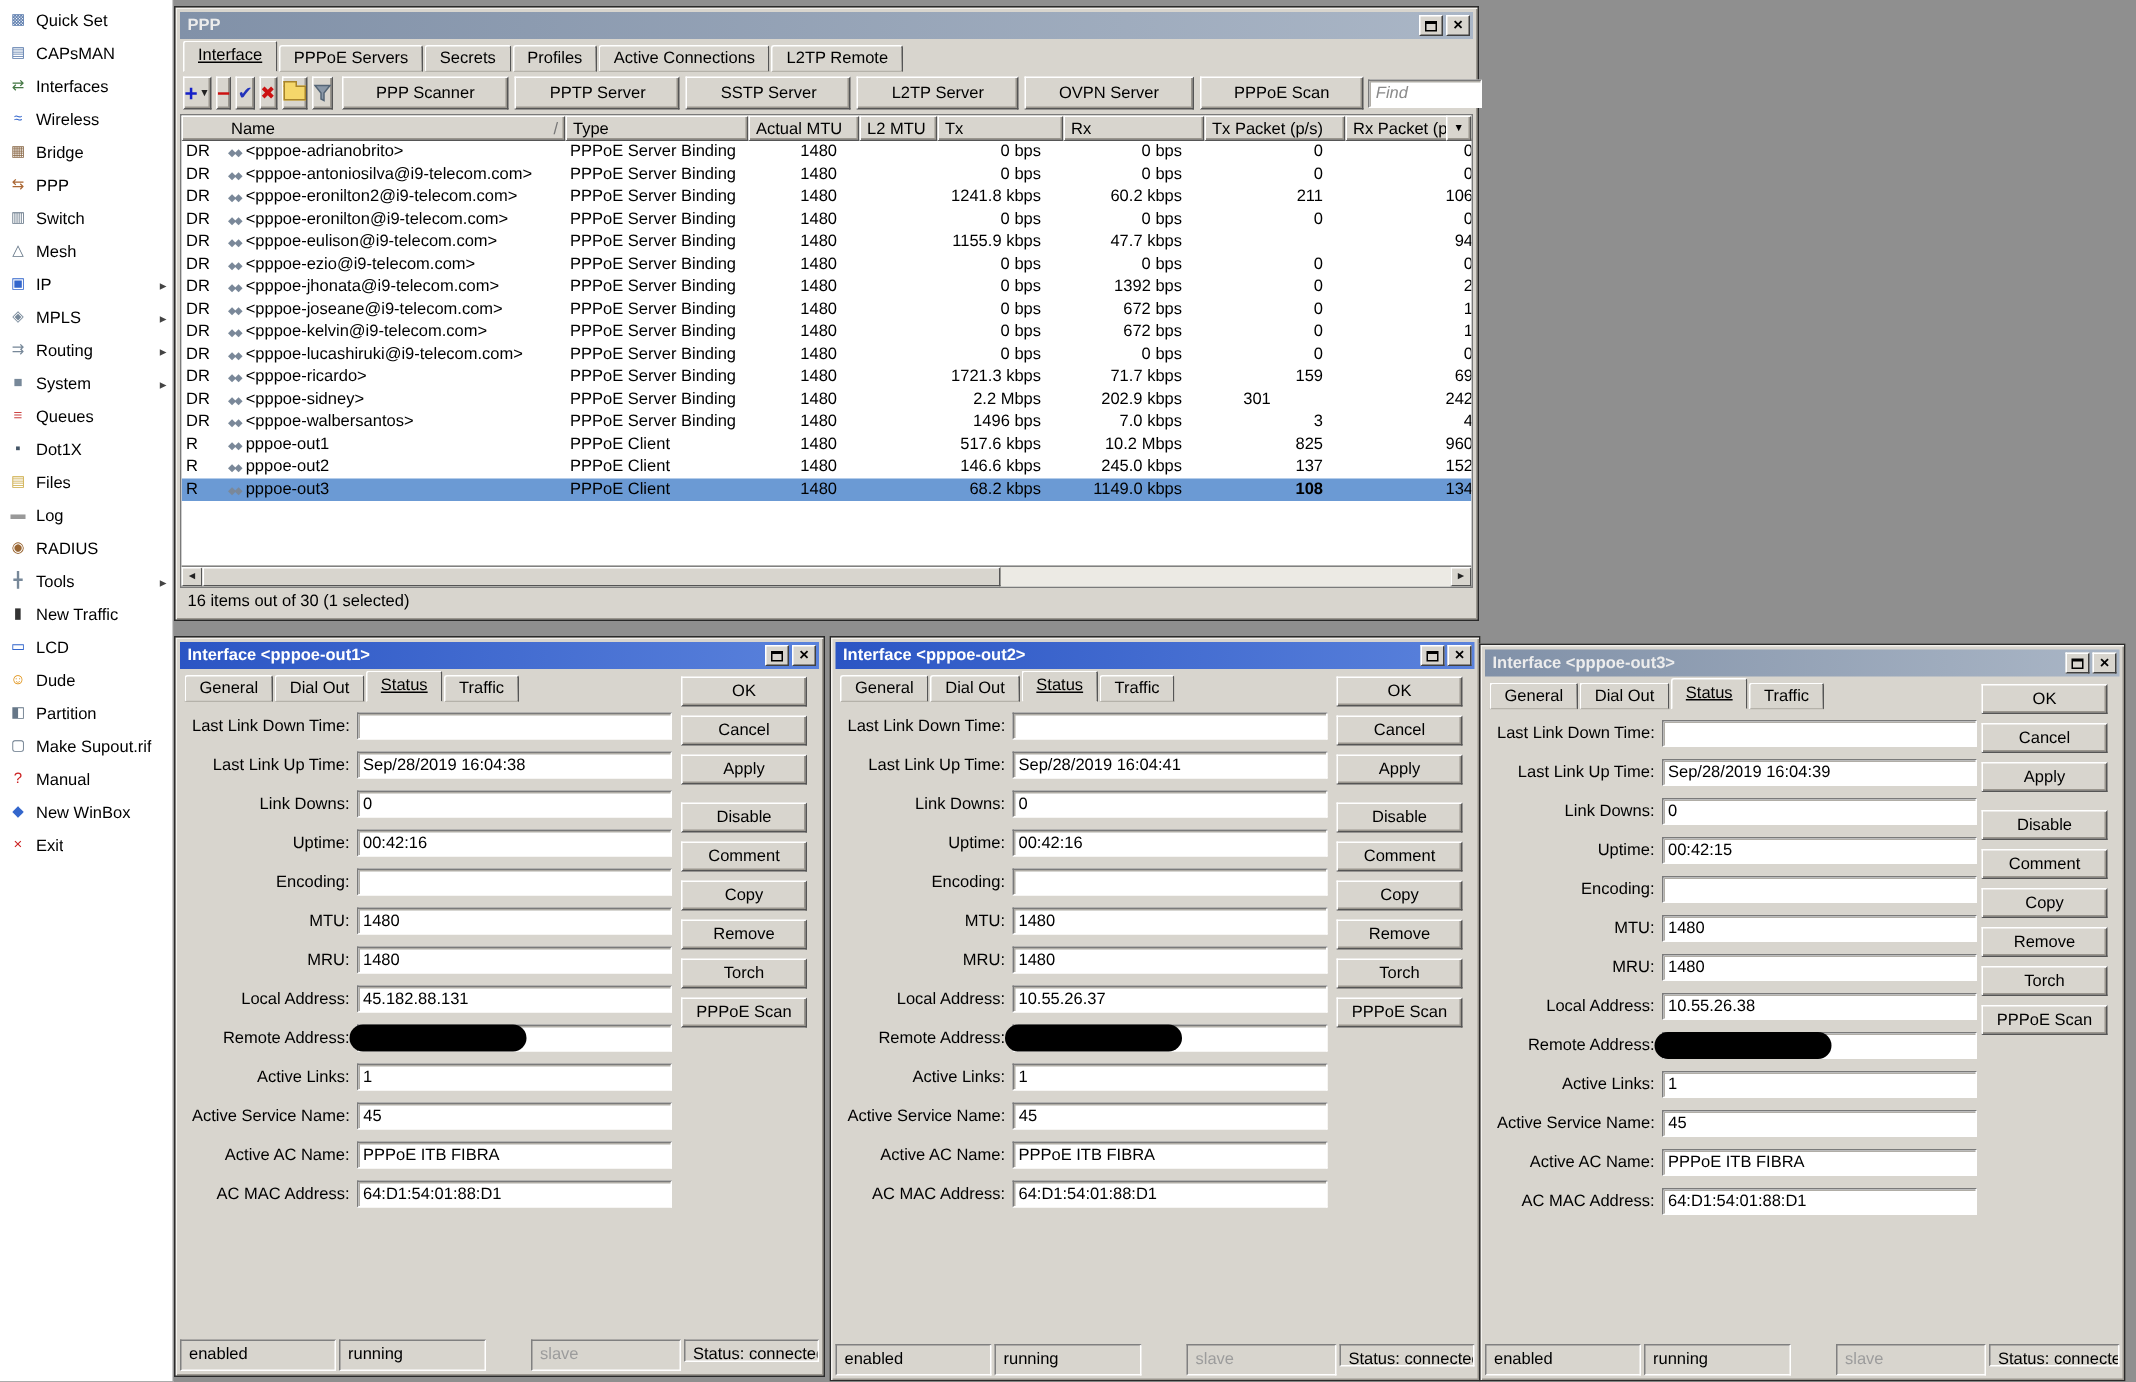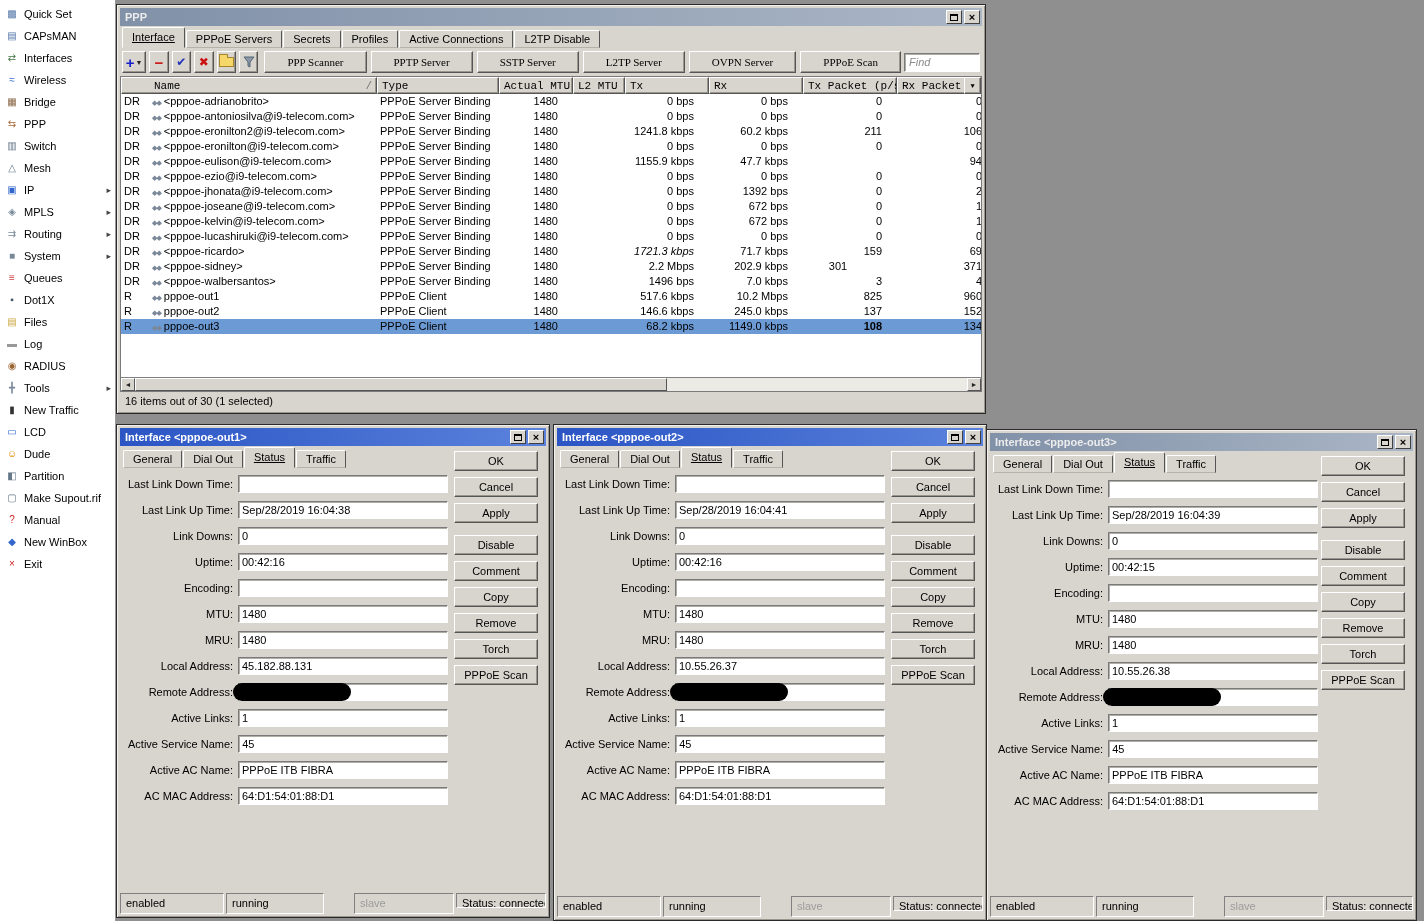--- a/index.html
+++ b/index.html
@@ -69,32 +69,32 @@
   .plus { color:#1520c8; font-weight:bold; font-size:15px; line-height:1; font-style:normal; }
   .caret { font-size:7px; color:#222; font-style:normal; margin-left:1px; }
   .minus { color:#cc1111; font-weight:bold; font-size:15px; line-height:1; font-style:normal; }
   .check { color:#2233bb; font-size:12px; line-height:1; font-style:normal; }
   .cross { color:#cc1111; font-size:12px; line-height:1; font-style:normal; }
   .folder { width:15px; height:10px; background:#f5d76a; border:1px solid #a8842a; position:relative; display:block; }
   .folder:before { content:""; position:absolute; top:-4px; left:-1px; width:7px; height:3px; background:#f5d76a; border:1px solid #a8842a; border-bottom:none; }
   .push-btn {
     height:22px; line-height:20px; padding:0 22px; background:#d8d5ce;
     border:1px solid; border-color:#fff #555 #555 #fff; box-shadow:inset -1px -1px 0 #9a968e;
-    white-space:nowrap; cursor:default;font-family:Liberation Serif, serif;
+    white-space:nowrap; cursor:default;
   }
   #ppp-toolbar-buttons { display:flex; gap:4px; margin-left:3px; }
   .find {
     width:76px; height:19px; margin-left:auto; background:#fff;
     border:1px solid; border-color:#7a7a7a #fff #fff #7a7a7a; box-shadow:inset 1px 1px 0 #b0ada6;
     padding:0 4px; font-family:inherit; font-size:11px;
   }
   .find::placeholder { color:#8a8a8a; font-style:italic; }
 
   .gridwrap { flex:1; display:flex; flex-direction:column; border:1px solid #7a7a7a; background:#fff; overflow:hidden; position:relative; min-height:0; }
-  .grid-header { display:flex; height:17px; flex:0 0 17px; position:relative; background:#d8d5ce;font-family:Liberation Mono, monospace; }
+  .grid-header { display:flex; height:17px; flex:0 0 17px; position:relative; background:#d8d5ce; }
   .hcell {
     height:17px; background:#d8d5ce; display:flex; align-items:center;
     border:1px solid; border-color:#fff #555 #555 #fff; box-shadow:inset -1px -1px 0 #9a968e;
     padding:0 4px; overflow:hidden; white-space:nowrap; flex:0 0 auto; cursor:default;
   }
   .hcell.first { padding-left:32px; }
   .sort { margin-left:auto; color:#777; padding-left:3px; }
   .colsel {
     position:absolute; right:0; top:0; width:17px; height:17px; background:#d8d5ce;
     border:1px solid; border-color:#fff #555 #555 #fff; box-shadow:inset -1px -1px 0 #9a968e;
@@ -274,21 +274,21 @@
           </span>
       </span>
     </div>
 
     <div class="tabstrip" id="ppp-tabs">
         <span class="tab active">Interface</span>
         <span class="tab">PPPoE Servers</span>
         <span class="tab">Secrets</span>
         <span class="tab">Profiles</span>
         <span class="tab">Active Connections</span>
-        <span class="tab">L2TP Disable</span>
+        <span class="tab">L2TP Remote</span>
       </div>
 
     <div class="toolbar">
       <span class="tbtn wide">
           <i class="plus">+</i>
           <i class="caret">▼</i>
         </span>
       <span class="tbtn">
           <i class="minus">−</i>
         </span>
@@ -456,35 +456,35 @@
             <span class="cell r" style="width: 94px;">0 bps</span>
             <span class="cell r" style="width: 94px;">0</span>
             <span class="cell r" style="width: 100px;">0</span>
           </div>
           <div class="grow">
             <span class="cell" style="width: 28px;">DR</span>
             <span class="cell" style="width: 228px;"><span class="row-icon">◆◆</span><span>&lt;pppoe-ricardo&gt;</span></span>
             <span class="cell" style="width: 122px;">PPPoE Server Binding</span>
             <span class="cell r" style="width: 62px;">1480</span>
             <span class="cell r" style="width: 52px;"></span>
-            <span class="cell r" style="width: 84px; font-style: italic;">1721.3 kbps</span>
+            <span class="cell r" style="width: 84px;">1721.3 kbps</span>
             <span class="cell r" style="width: 94px;">71.7 kbps</span>
             <span class="cell r" style="width: 94px;">159</span>
             <span class="cell r" style="width: 100px;">69</span>
           </div>
           <div class="grow">
             <span class="cell" style="width: 28px;">DR</span>
             <span class="cell" style="width: 228px;"><span class="row-icon">◆◆</span><span>&lt;pppoe-sidney&gt;</span></span>
             <span class="cell" style="width: 122px;">PPPoE Server Binding</span>
             <span class="cell r" style="width: 62px;">1480</span>
             <span class="cell r" style="width: 52px;"></span>
             <span class="cell r" style="width: 84px;">2.2 Mbps</span>
             <span class="cell r" style="width: 94px;">202.9 kbps</span>
             <span class="cell r" style="width: 94px; text-align: center;">301</span>
-            <span class="cell r" style="width: 100px;">371</span>
+            <span class="cell r" style="width: 100px;">242</span>
           </div>
           <div class="grow">
             <span class="cell" style="width: 28px;">DR</span>
             <span class="cell" style="width: 228px;"><span class="row-icon">◆◆</span><span>&lt;pppoe-walbersantos&gt;</span></span>
             <span class="cell" style="width: 122px;">PPPoE Server Binding</span>
             <span class="cell r" style="width: 62px;">1480</span>
             <span class="cell r" style="width: 52px;"></span>
             <span class="cell r" style="width: 84px;">1496 bps</span>
             <span class="cell r" style="width: 94px;">7.0 kbps</span>
             <span class="cell r" style="width: 94px;">3</span>

